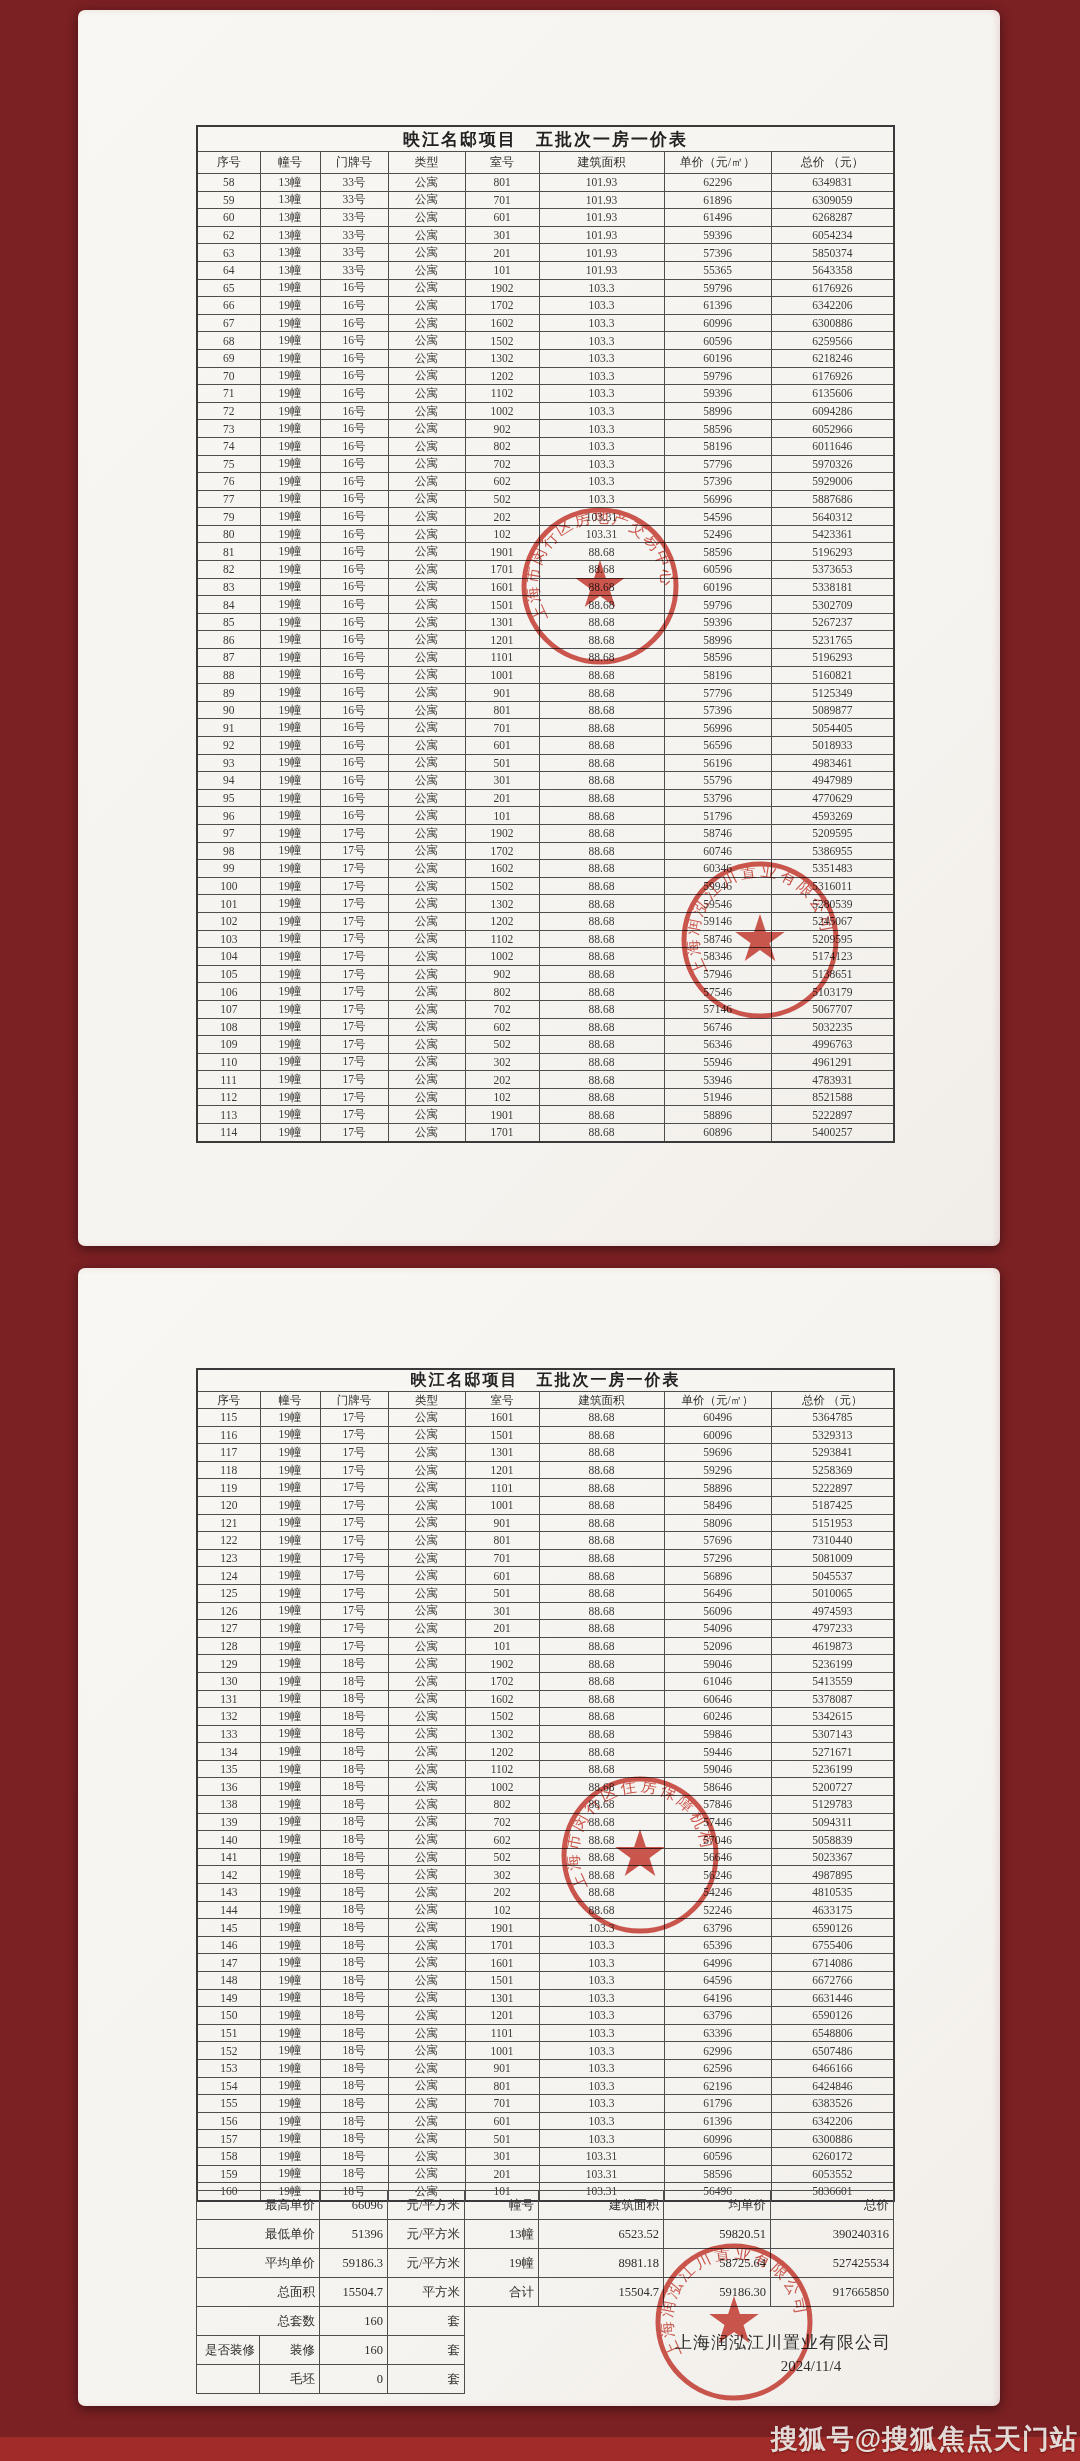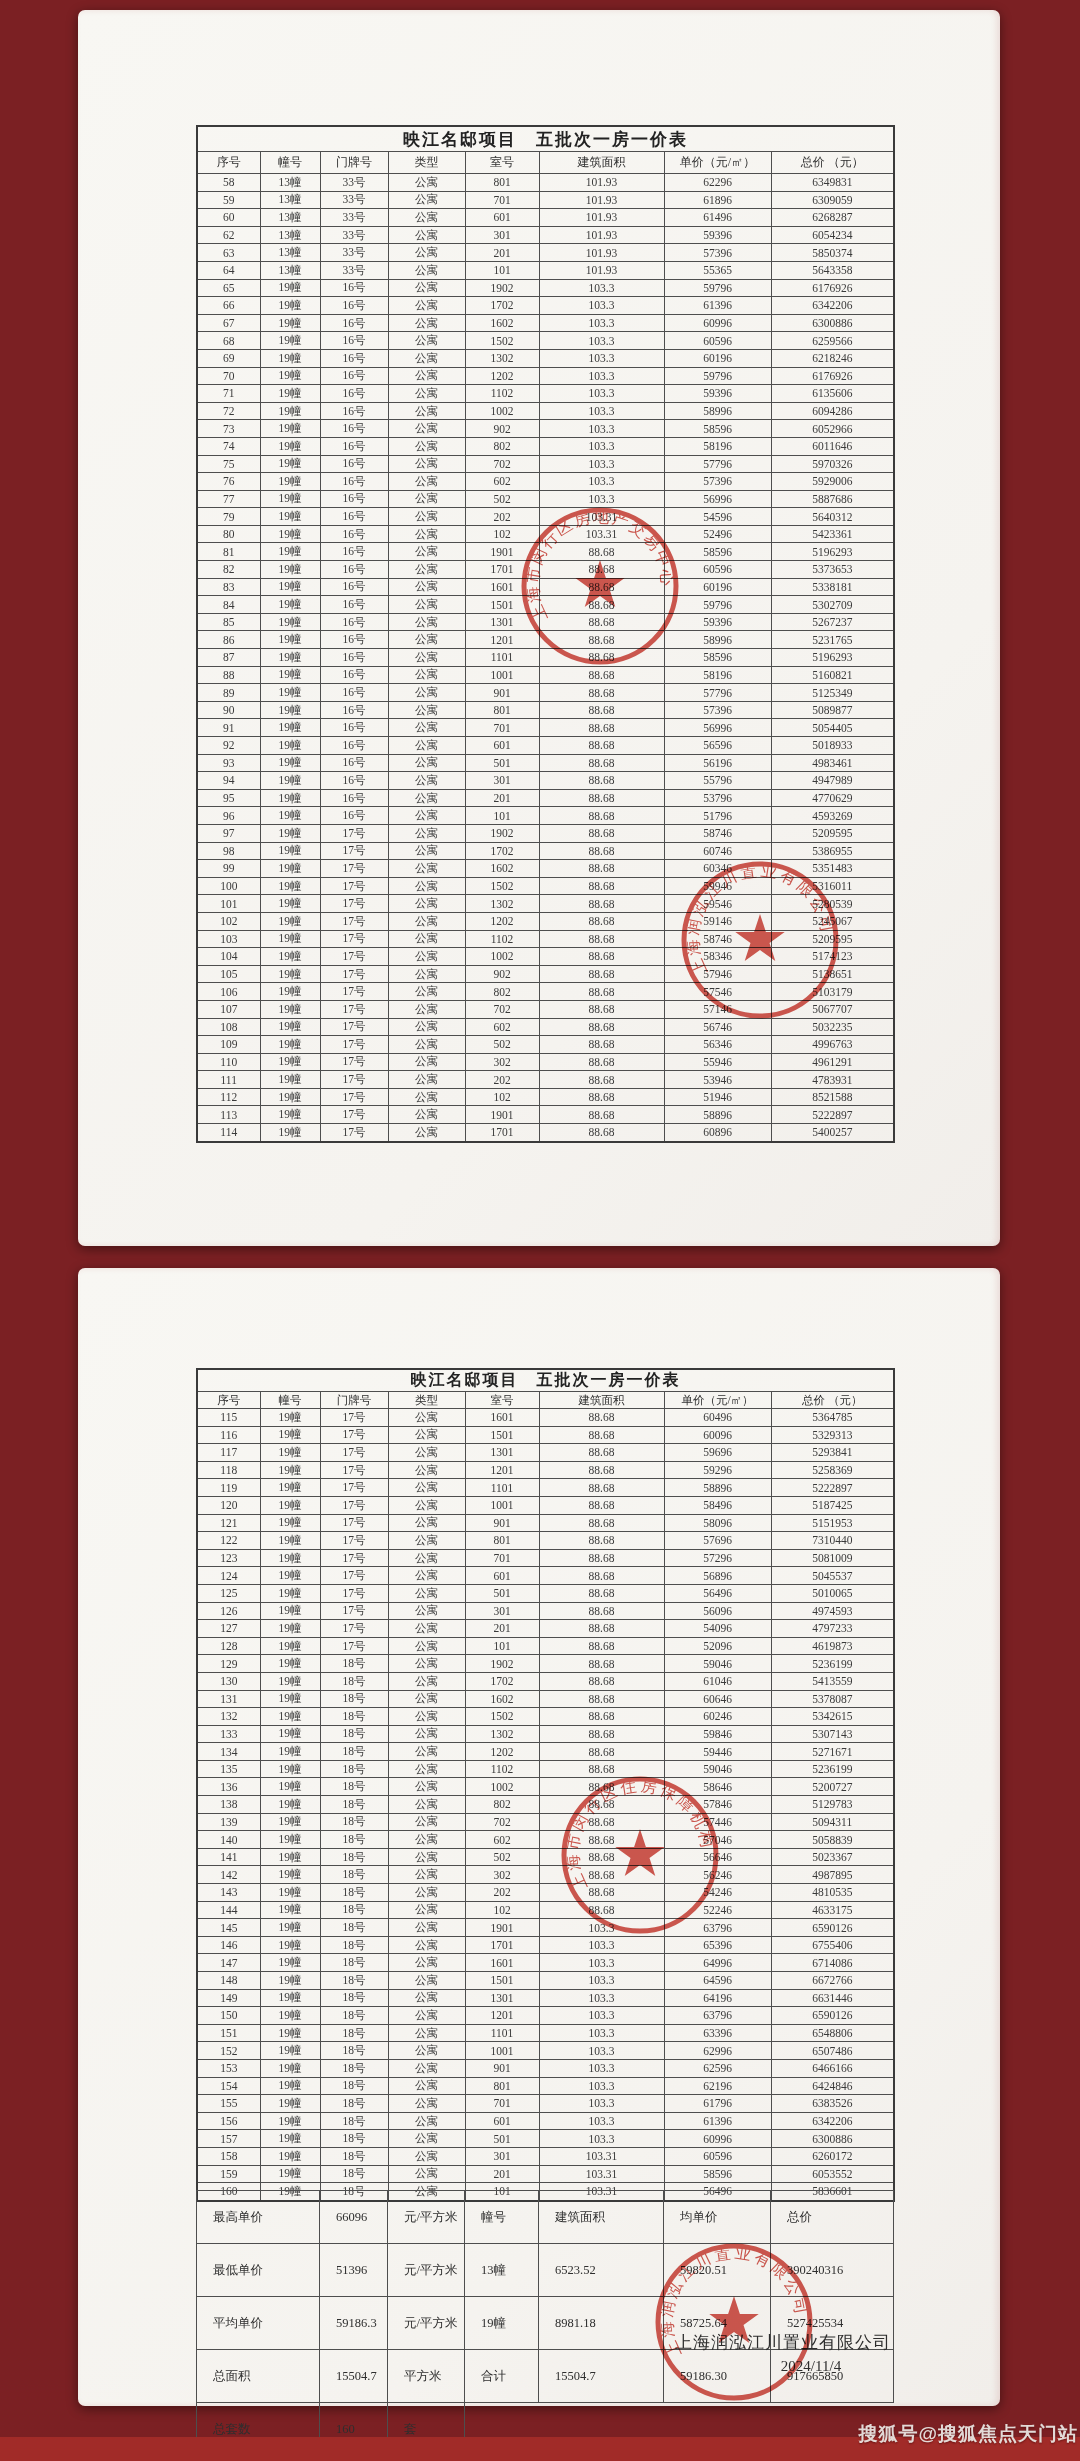--- a/index.html
+++ b/index.html
@@ -45,22 +45,22 @@
   .p2 tr.t-head td{height:16px;font-size:11.5px;}
   tr.t-row td{font-size:11.5px;height:16.6px;color:#3a3a3a;}
 
   table.summary{
     position:absolute;left:118px;top:922px;
     width:697px;table-layout:fixed;
     border-collapse:collapse;color:#2e2e2e;
   }
   table.summary td{
     border:1px solid #4e4e4e;
-    text-align:left;vertical-align:middle;
-    padding:16px;white-space:nowrap;
+    text-align:right;vertical-align:middle;
+    padding:4px;white-space:nowrap;
     font-size:12.5px;height:20px;
   }
   table.summary td.blank{border:none;}
 
   .company-block{
     position:absolute;left:505px;top:1063px;width:400px;
     text-align:center;color:#2d2d2d;
   }
   .company-name{font-size:17px;letter-spacing:1px;}
   .doc-date{font-size:15px;margin-top:4px;padding-left:56px;}
@@ -71,21 +71,21 @@
     pointer-events:none;
   }
   #stampA{left:500px;top:486px;}
   #stampB{left:660px;top:840px;}
   #stampC{left:540px;top:1755px;}
   #stampD{left:634px;top:2222px;}
 
   .watermark{
     position:absolute;top:2421px;right:2px;
     font-family:"Liberation Sans","DejaVu Sans",sans-serif;
-    font-weight:bold;font-size:19px;letter-spacing:1px;
+    font-weight:bold;font-size:27px;letter-spacing:1px;
     color:#eae8e4;opacity:.93;
     text-shadow:0 1px 2px rgba(70,5,5,.65);
   }
 </style>
 </head>
 <body>
 
 <div class="page p1" id="page1">
   <table class="price p1" id="table1">
       <colgroup>

